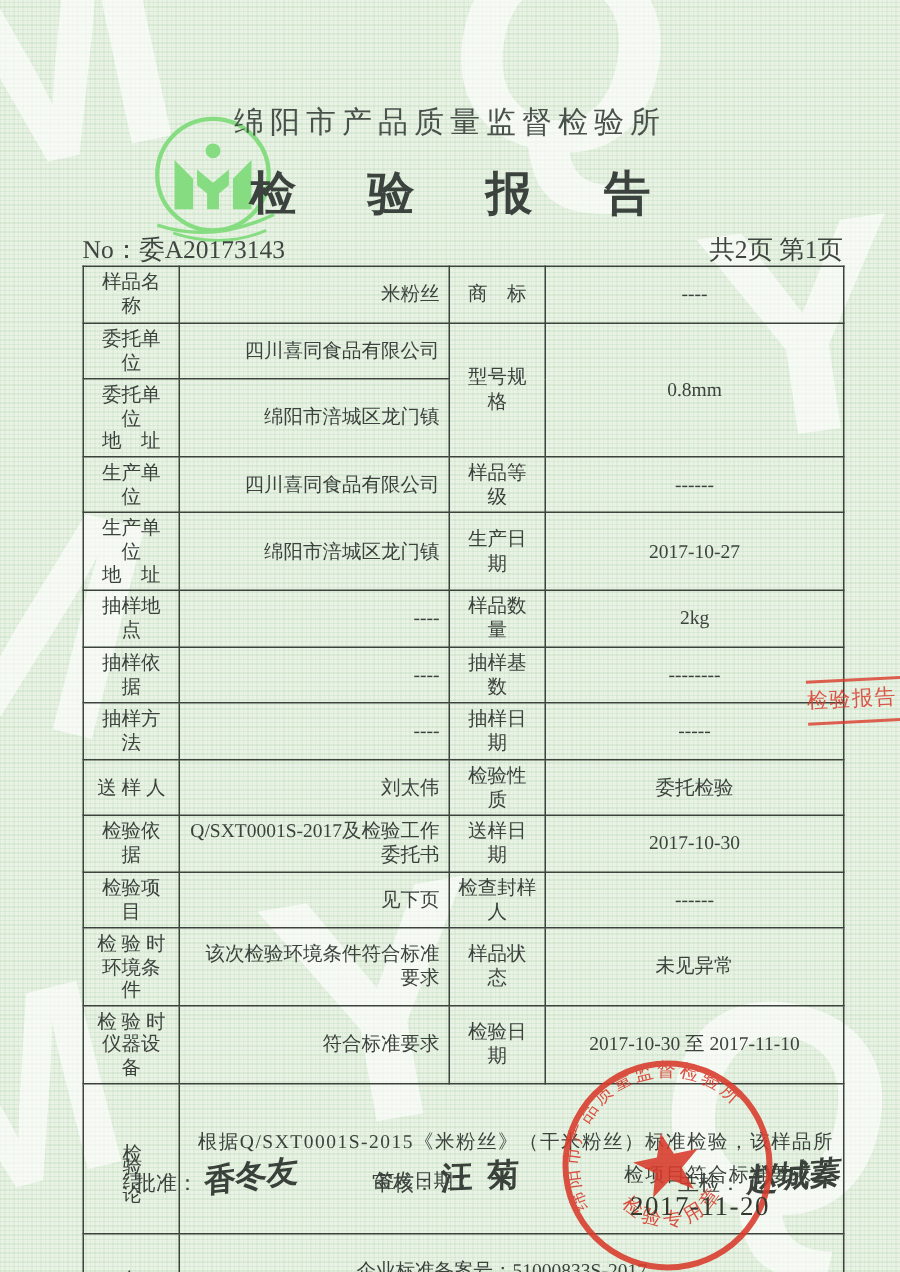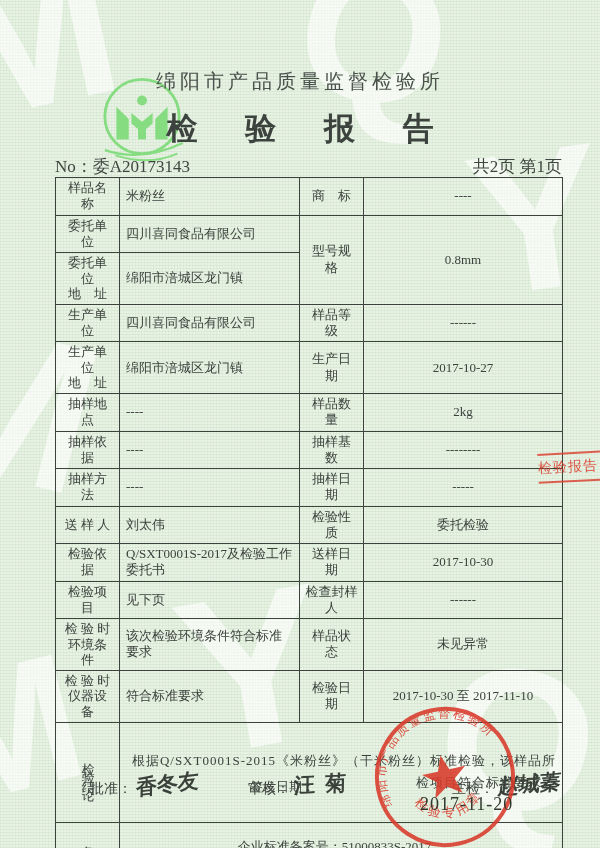--- a/index.html
+++ b/index.html
@@ -35,21 +35,21 @@
   .no-line { position:absolute; top:155px; left:55px; width:507px; font-size:17px;
              display:flex; justify-content:space-between; color:#3f4640; }
 
   
   table.report { position:absolute; top:177px; left:55px; width:507px;
                  border-collapse:collapse; table-layout:fixed; font-size:13px; }
   table.report td { border:1.6px solid #3c423c; padding:2px 6px; vertical-align:middle;
                     background:transparent; line-height:1.25; }
   col.c1{width:64px;} col.c2{width:180px;} col.c3{width:64px;} col.c4{width:199px;}
   td.lbl  { text-align:center; padding:2px 2px; }
-  td.val-l{ text-align:left; }
+  td.val-l{ text-align:right; }
   td.val-c{ text-align:center; }
   tr.r { height:32px;font-family:Liberation Serif, serif; }
   .lbl2 div { text-align:center; line-height:1.2; }
   td.vlabel { text-align:center; }
   td.vlabel span { writing-mode:vertical-rl; text-orientation:upright; letter-spacing:9px;
                    display:inline-block; }
   tr.concl { height:100px; }
   tr.remark { height:50px; }
   td.concl-cell { position:relative; vertical-align:top; padding:10px 8px 4px 10px;text-align:right; }
   .concl-text { line-height:1.7; letter-spacing:1px; }

